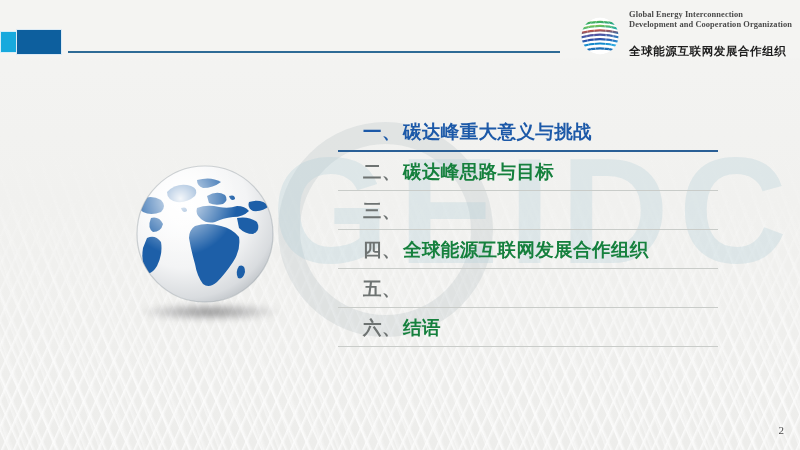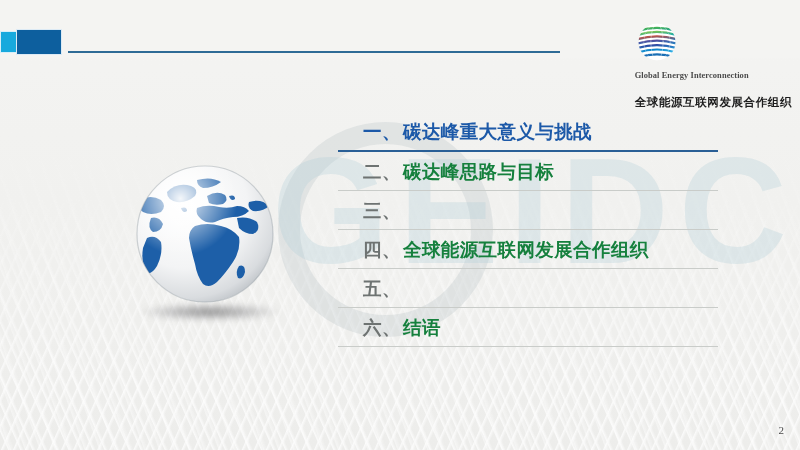--- a/index.html
+++ b/index.html
@@ -127,25 +127,24 @@
     top: 51px;
     width: 492px;
     height: 2px;
     background: #2e6b96;
   }
 
   
   .logo {
     position: absolute;
     right: 8px;
-    top: 20px;
+    top: 10px;
     display: flex;
-    align-items: flex-start;
+    align-items: flex-end;
     gap: 7px;
-    flex-direction: column;
   }
   .logo-mark { width: 44px; height: 44px; flex: none; }
   .logo-txt { line-height: 1.18; }
   .logo-en1, .logo-en2 {
     font-family: "Liberation Serif", serif;
     font-size: 8.4px;
     font-weight: 700;
     color: #4a4a4a;
     letter-spacing: 0.1px;
     white-space: nowrap;
@@ -281,20 +280,21 @@
         <path d="M-2 66 Q50 48 102 66" stroke="url(#gE)" stroke-width="5"></path>
         <path d="M0 76 Q50 58 100 76" stroke="url(#gF)" stroke-width="5"></path>
         <path d="M6 86 Q50 70 94 86" stroke="#1b6fb5" stroke-width="5"></path>
         <ellipse cx="50" cy="50" rx="14" ry="42" stroke="rgba(255,255,255,0.55)" stroke-width="1.6"></ellipse>
         <ellipse cx="50" cy="50" rx="30" ry="42" stroke="rgba(255,255,255,0.45)" stroke-width="1.4"></ellipse>
       </g>
       <circle cx="50" cy="50" r="42" fill="none" stroke="rgba(255,255,255,0.0)" stroke-width="1"></circle>
     </svg>
     <div class="logo-txt">
       <div class="logo-en1">Global Energy Interconnection</div>
+      <div class="logo-en2">Development and Cooperation Organization</div>
       <div class="logo-cn">全球能源互联网发展合作组织</div>
     </div>
   </div>
 
   <div class="globe-wrap">
     <div class="globe-shadow"></div>
     <svg class="globe" viewBox="0 0 145 145">
       <defs>
         <radialGradient id="oceanG" cx="36%" cy="30%" r="78%">
           <stop offset="0%" stop-color="#ffffff"></stop>

